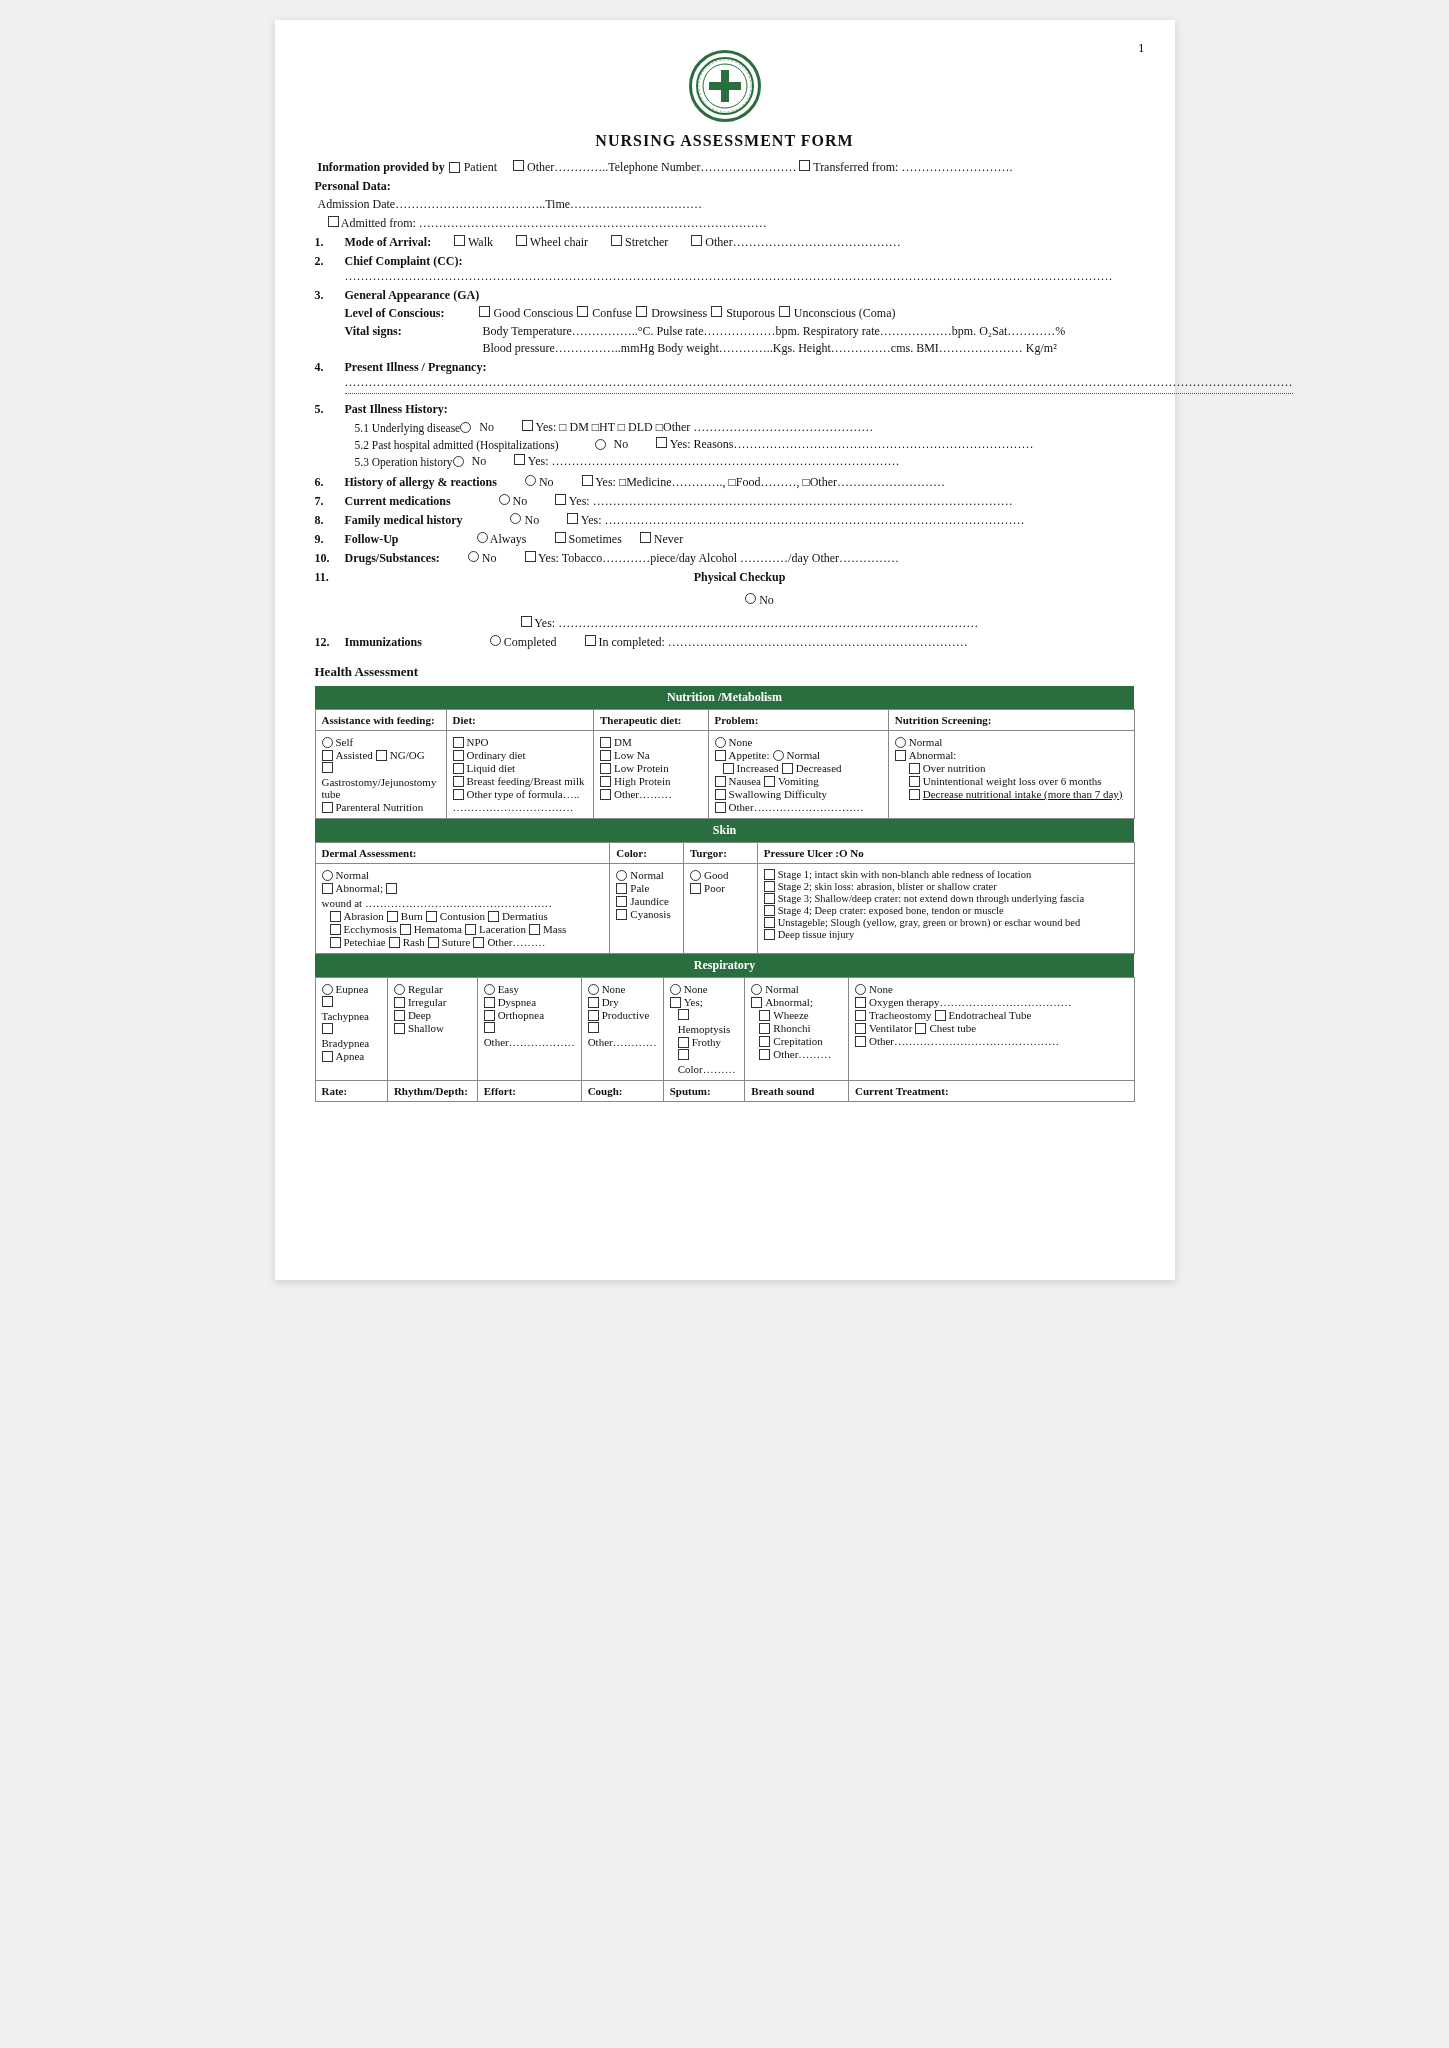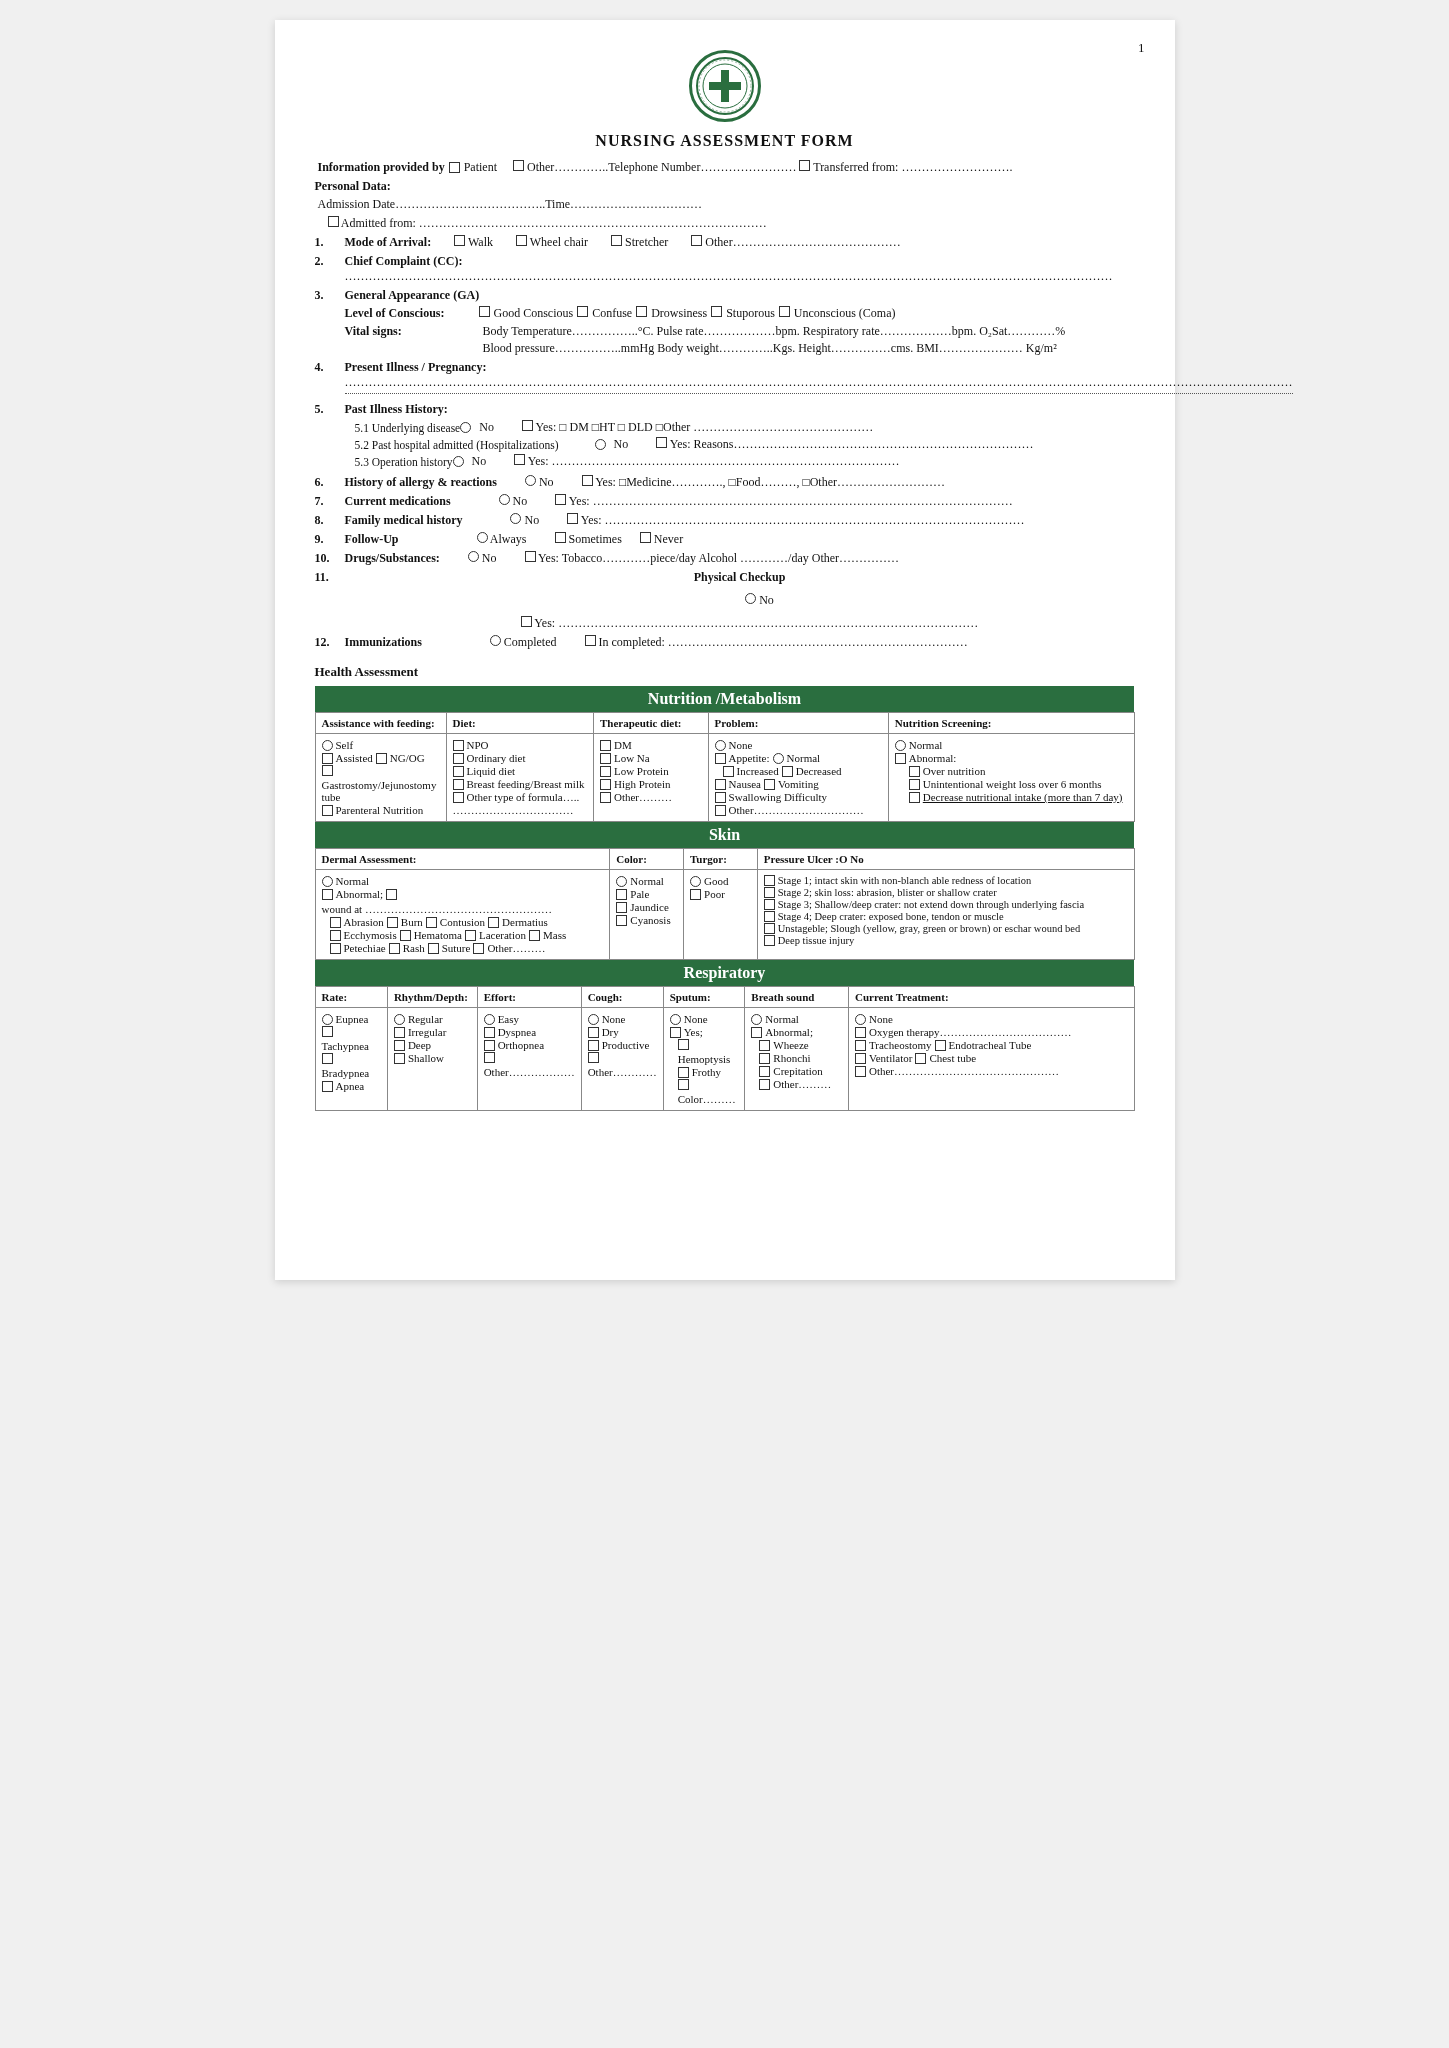--- a/index.html
+++ b/index.html
@@ -115,21 +115,21 @@
       width: 100%;
       border-collapse: collapse;
       font-size: 11px;
       margin-bottom: 0;
     }
     .assessment-table th {
       background: #2a6e3f;
       color: #fff;
       text-align: center;
       padding: 4px 6px;
-      font-size: 16px;
+      font-size: 12px;
       font-weight: bold;
     }
     .assessment-table td {
       border: 1px solid #888;
       padding: 4px 6px;
       vertical-align: top;
     }
     .cell-item {
       display: flex;
       align-items: center;
@@ -473,29 +473,20 @@
   </table>
 
   <table class="assessment-table" style="margin-top:0;">
     <thead>
       <tr>
         <th colspan="7">Respiratory</th>
       </tr>
     </thead>
     <tbody>
       <tr>
-        <td style="font-weight:bold; width:9%;">Rate:</td>
-        <td style="font-weight:bold; width:11%;">Rhythm/Depth:</td>
-        <td style="font-weight:bold; width:11%;">Effort:</td>
-        <td style="font-weight:bold; width:10%;">Cough:</td>
-        <td style="font-weight:bold; width:10%;">Sputum:</td>
-        <td style="font-weight:bold; width:13%;">Breath sound</td>
-        <td style="font-weight:bold; width:36%;">Current Treatment:</td>
-      </tr>
-      <tr>
         <td>
           <div class="cell-item"><span class="radio-circle"></span> Eupnea</div>
           <div class="cell-item"><span class="cb"></span> Tachypnea</div>
           <div class="cell-item"><span class="cb"></span>Bradypnea</div>
           <div class="cell-item"><span class="cb"></span> Apnea</div>
         </td>
         <td>
           <div class="cell-item"><span class="radio-circle"></span> Regular</div>
           <div class="cell-item"><span class="cb"></span> Irregular</div>
           <div class="cell-item"><span class="cb"></span> Deep</div>
@@ -535,17 +526,26 @@
             <span class="cb"></span>Tracheostomy
             <span class="cb"></span> Endotracheal Tube
           </div>
           <div class="cell-item">
             <span class="cb"></span> Ventilator
             <span class="cb"></span> Chest tube
           </div>
           <div class="cell-item"><span class="cb"></span> Other………………………………………</div>
         </td>
       </tr>
+      <tr>
+        <td style="font-weight:bold; width:9%;">Rate:</td>
+        <td style="font-weight:bold; width:11%;">Rhythm/Depth:</td>
+        <td style="font-weight:bold; width:11%;">Effort:</td>
+        <td style="font-weight:bold; width:10%;">Cough:</td>
+        <td style="font-weight:bold; width:10%;">Sputum:</td>
+        <td style="font-weight:bold; width:13%;">Breath sound</td>
+        <td style="font-weight:bold; width:36%;">Current Treatment:</td>
+      </tr>
     </tbody>
   </table>
 
 
 </div>
 
 </body></html>

